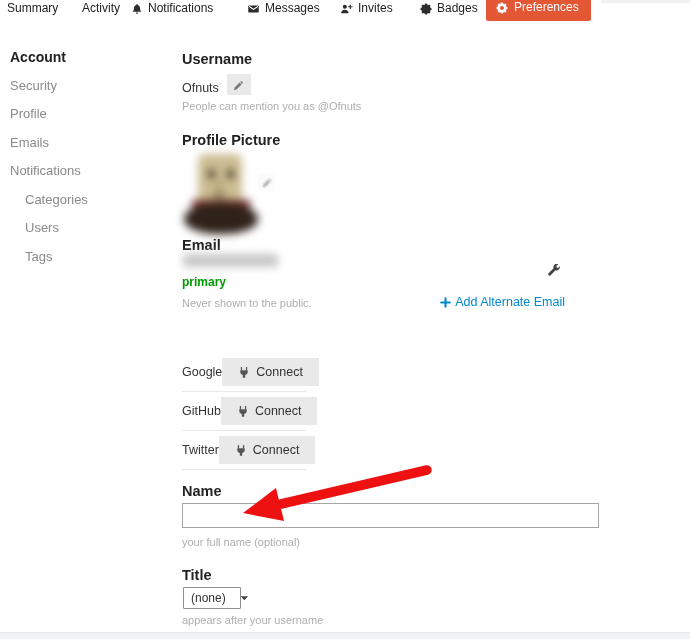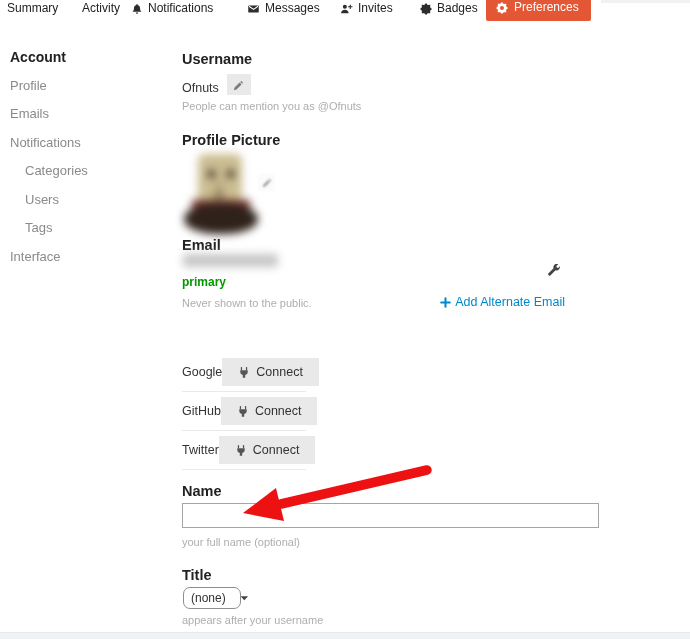--- a/index.html
+++ b/index.html
@@ -96,21 +96,21 @@
   .name-input{
     position:absolute;top:458px;left:0;width:403px;height:23px;border:1px solid #a5a5a5;
     font-family:inherit;font-size:13px;padding:0 6px;box-sizing:content-box;background:#fff;
   }
   .name-hint{top:491px;}
 
   
   .h-title{top:522px;}
   .title-select{
     position:absolute;top:542px;left:1px;width:42px;height:20px;border:1px solid #8e8e8e;
-    border-radius:7px;background:#fff;display:flex;align-items:center;gap:14px;padding:0 7px;
+    border-radius:1px;background:#fff;display:flex;align-items:center;gap:14px;padding:0 7px;
     font-size:12px;color:#333;cursor:pointer;
   }
   .title-select .ic{color:#444;}
   .title-hint{top:569px;}
 
   
   .arrow-overlay{position:absolute;left:0;top:0;pointer-events:none;z-index:9;}
   .arrow-line{stroke:var(--arrow-red,#ed1111);stroke-width:9.5;stroke-linecap:round;}
   .arrow-head{fill:var(--arrow-red,#ed1111);}
   .bottom-band{position:absolute;left:0;right:0;bottom:0;height:6px;background:#eff3f6;
@@ -164,27 +164,27 @@
         </svg>
     </span>
     <span>Preferences</span>
   </button>
 </nav>
 <div class="top-strip"></div>
 
 <aside class="sidebar">
   <ul>
     <li class="active">Account</li>
+    <li>Security</li>
     <li>Profile</li>
     <li>Emails</li>
     <li>Notifications</li>
     <li class="indent">Categories</li>
     <li class="indent">Users</li>
     <li class="indent">Tags</li>
-    <li>Interface</li>
   </ul>
 </aside>
 
 <main class="content">
 
   <h2 class="h-username">Username</h2>
   <div class="username-row">
     <span class="username-value">Ofnuts</span>
     <button class="edit-btn">
       <span class="ic">

